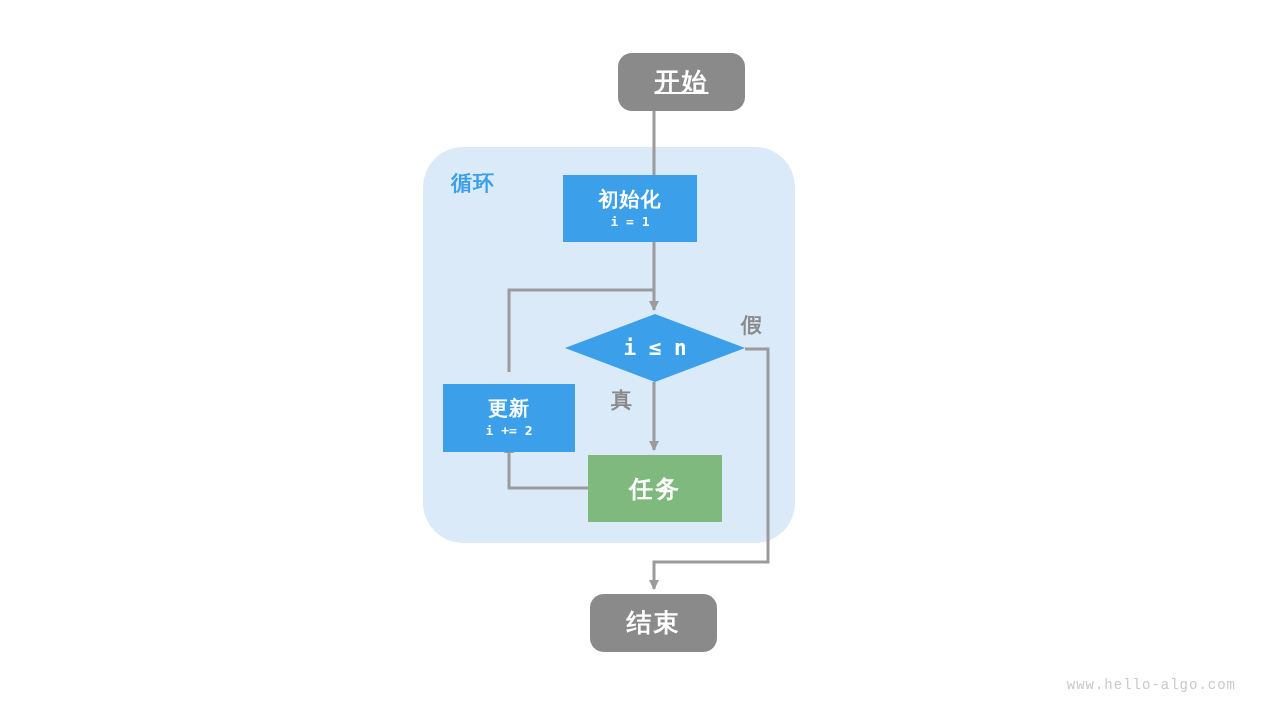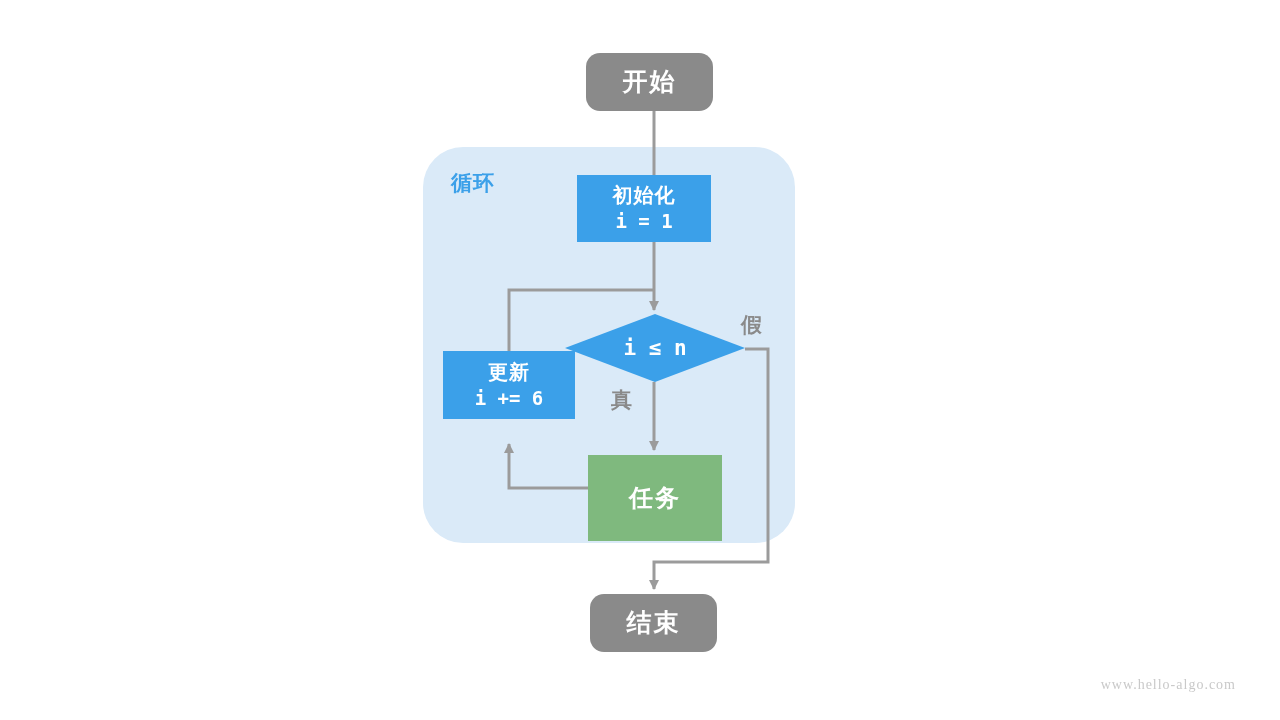--- a/index.html
+++ b/index.html
@@ -33,36 +33,36 @@
     position:absolute;display:flex;flex-direction:column;
     align-items:center;justify-content:center;
     color:#ffffff;text-align:center;line-height:1.25;
   }
   .terminal{
     width:127px;height:58px;background:var(--terminal-gray);
     border-radius:14px;font-size:25px;font-weight:600;letter-spacing:2px;
   }
   .process{width:134px;height:67px;background:var(--process-blue);}
   .process .zh{font-size:20px;font-weight:600;letter-spacing:1px;}
-  .process .code{font-family:"DejaVu Sans Mono",monospace;font-weight:bold;font-size:19px;margin-top:2px;}
+  .process .code{font-family:"DejaVu Sans Mono",monospace;font-weight:bold;font-size:13px;margin-top:2px;}
   .decision{
     left:565px;top:314px;width:180px;height:68px;background:var(--process-blue);
     clip-path:polygon(50% 0,100% 50%,50% 100%,0 50%);
     font-family:"DejaVu Sans Mono",monospace;font-weight:bold;font-size:21px;
   }
-  .task{width:134px;height:86px;background:var(--task-green);
+  .task{width:134px;height:67px;background:var(--task-green);
     font-size:24px;font-weight:600;letter-spacing:2px;}
 
   .edge-label{
     position:absolute;color:var(--label-gray);
     font-size:21px;font-weight:bold;
   }
   .watermark{
     position:absolute;right:44px;top:677px;
-    font-family:Liberation Serif, serif;font-size:14px;
+    font-family:Liberation Mono, monospace;font-size:14px;
     color:var(--watermark-gray);letter-spacing:1px;
   }
 </style>
 </head>
 <body>
 
 <div class="canvas">
 
   <div class="loop-container"></div>
   <div class="loop-label">循环</div>
@@ -74,39 +74,39 @@
       </marker>
     </defs>
     <path d="M654,111 V175"></path>
     <path d="M654,242 V310" marker-end="url(#arrow)"></path>
     <path d="M509,372 V290 H654"></path>
     <path d="M654,382 V450" marker-end="url(#arrow)"></path>
     <path d="M588,488 H509 V444" marker-end="url(#arrow)"></path>
     <path d="M745,349 H768 V562 H654 V589" marker-end="url(#arrow)"></path>
   </svg>
 
-  <div class="node terminal" style="left:586px;top:53px;">
+  <div class="node terminal" style="left:618px;top:53px;text-decoration:underline;">
     <span>开始</span>
   </div>
 
-  <div class="node process" style="left:577px;top:175px;">
+  <div class="node process" style="left:563px;top:175px;">
     <span class="zh">初始化</span>
     <span class="code">i = 1</span>
   </div>
 
   <div class="node decision">
     <span>i ≤ n</span>
   </div>
 
   <div class="edge-label" style="left:741px;top:311px;">假</div>
   <div class="edge-label" style="left:611px;top:386px;">真</div>
 
-  <div class="node process" style="left:443px;top:351px;width:132px;height:68px;">
+  <div class="node process" style="left:443px;top:384px;width:132px;height:68px;">
     <span class="zh">更新</span>
-    <span class="code">i += 6</span>
+    <span class="code">i += 2</span>
   </div>
 
   <div class="node task" style="left:588px;top:455px;">
     <span>任务</span>
   </div>
 
   <div class="node terminal" style="left:590px;top:594px;text-align:center;">
     <span>结束</span>
   </div>
 

